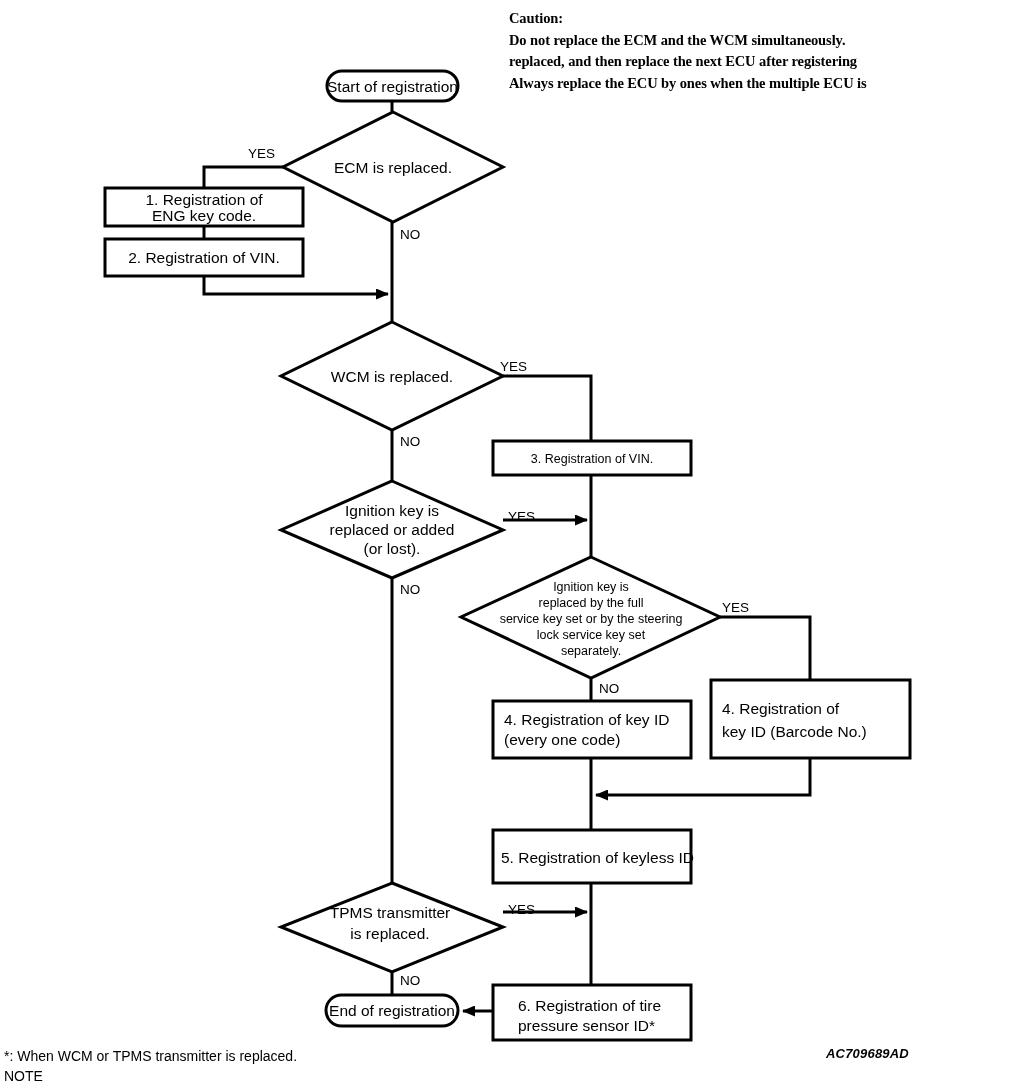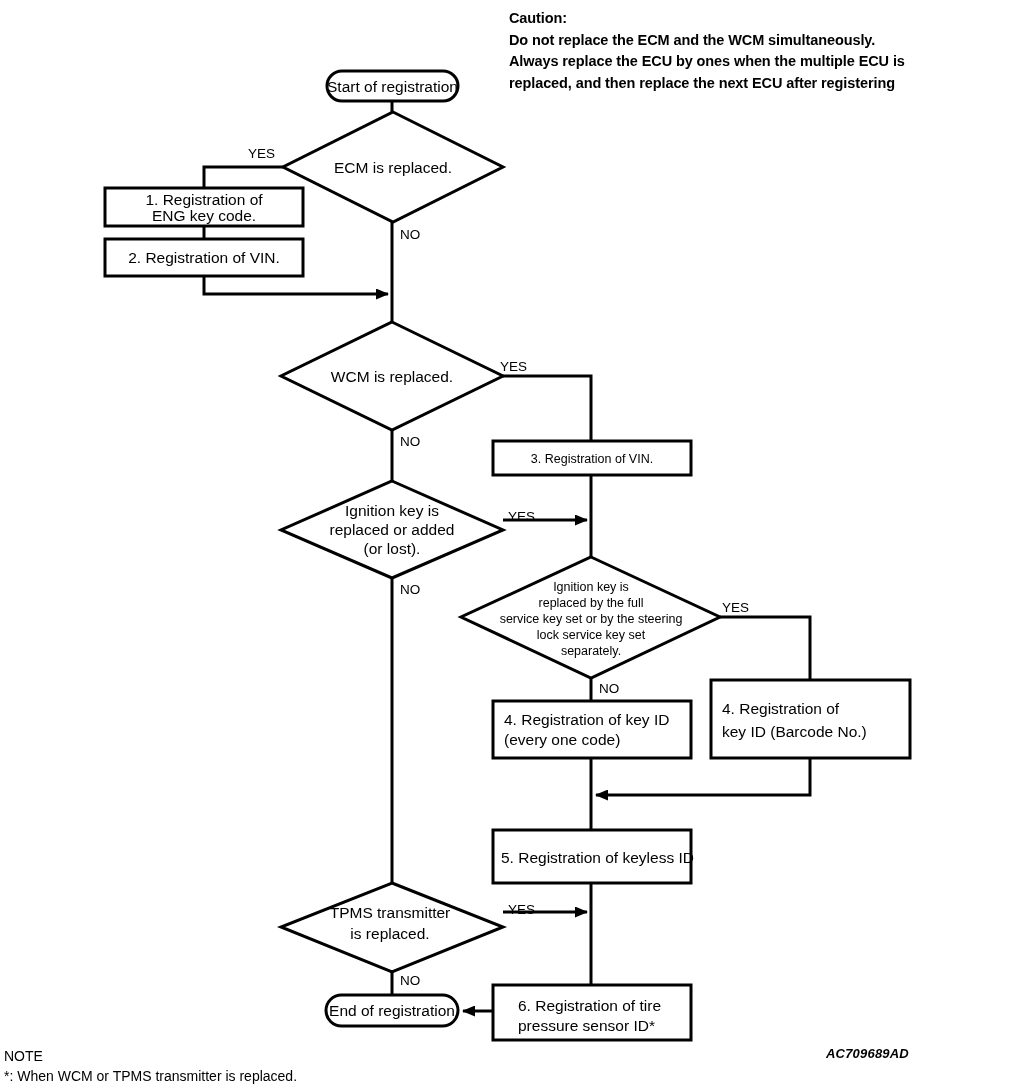--- a/index.html
+++ b/index.html
@@ -7,21 +7,21 @@
     width:1010px;height:1090px;position:relative;overflow:hidden;
     font-family:"Liberation Sans","DejaVu Sans",sans-serif;
     color:#000000;
   }
   #diagram{position:absolute;left:0;top:0;width:1010px;height:1090px;}
   .cautionBox{
     position:absolute;left:509px;top:8px;width:470px;
     font-size:14.5px;font-weight:bold;line-height:21.5px;
     letter-spacing:-0.1px;
   }
-  .cautionBox div{white-space:nowrap;}
+  .cautionBox div{white-space:nowrap;font-family:Liberation Serif, serif;}
   .noteBox{
     position:absolute;left:4px;top:1046px;width:520px;
     font-size:14px;line-height:20px;
   }
   .docId{
     position:absolute;left:826px;top:1046px;
     font-size:13px;font-weight:bold;letter-spacing:0.2px;font-style:italic;
   }
   svg text{font-family:"Liberation Sans","DejaVu Sans",sans-serif;fill:#000;}
   .nodeText{font-size:15.5px;}
@@ -173,22 +173,22 @@
 
   <g>
     <rect class="shape term" x="326" y="995" width="132" height="31" rx="15.5" ry="15.5"></rect>
     <text class="nodeText" x="392" y="1016" text-anchor="middle">End of registration</text>
   </g>
 </svg>
 
 <div class="cautionBox">
   <div>Caution:</div>
   <div>Do not replace the ECM and the WCM simultaneously.</div>
+  <div>replaced, and then replace the next ECU after registering</div>
   <div>Always replace the ECU by ones when the multiple ECU is</div>
-  <div>replaced, and then replace the next ECU after registering</div>
 </div>
 
 <div class="noteBox">
+  <div>*: When WCM or TPMS transmitter is replaced.</div>
   <div>NOTE</div>
-  <div>*: When WCM or TPMS transmitter is replaced.</div>
 </div>
 
 <div class="docId">AC709689AD</div>
 
 </body></html>

